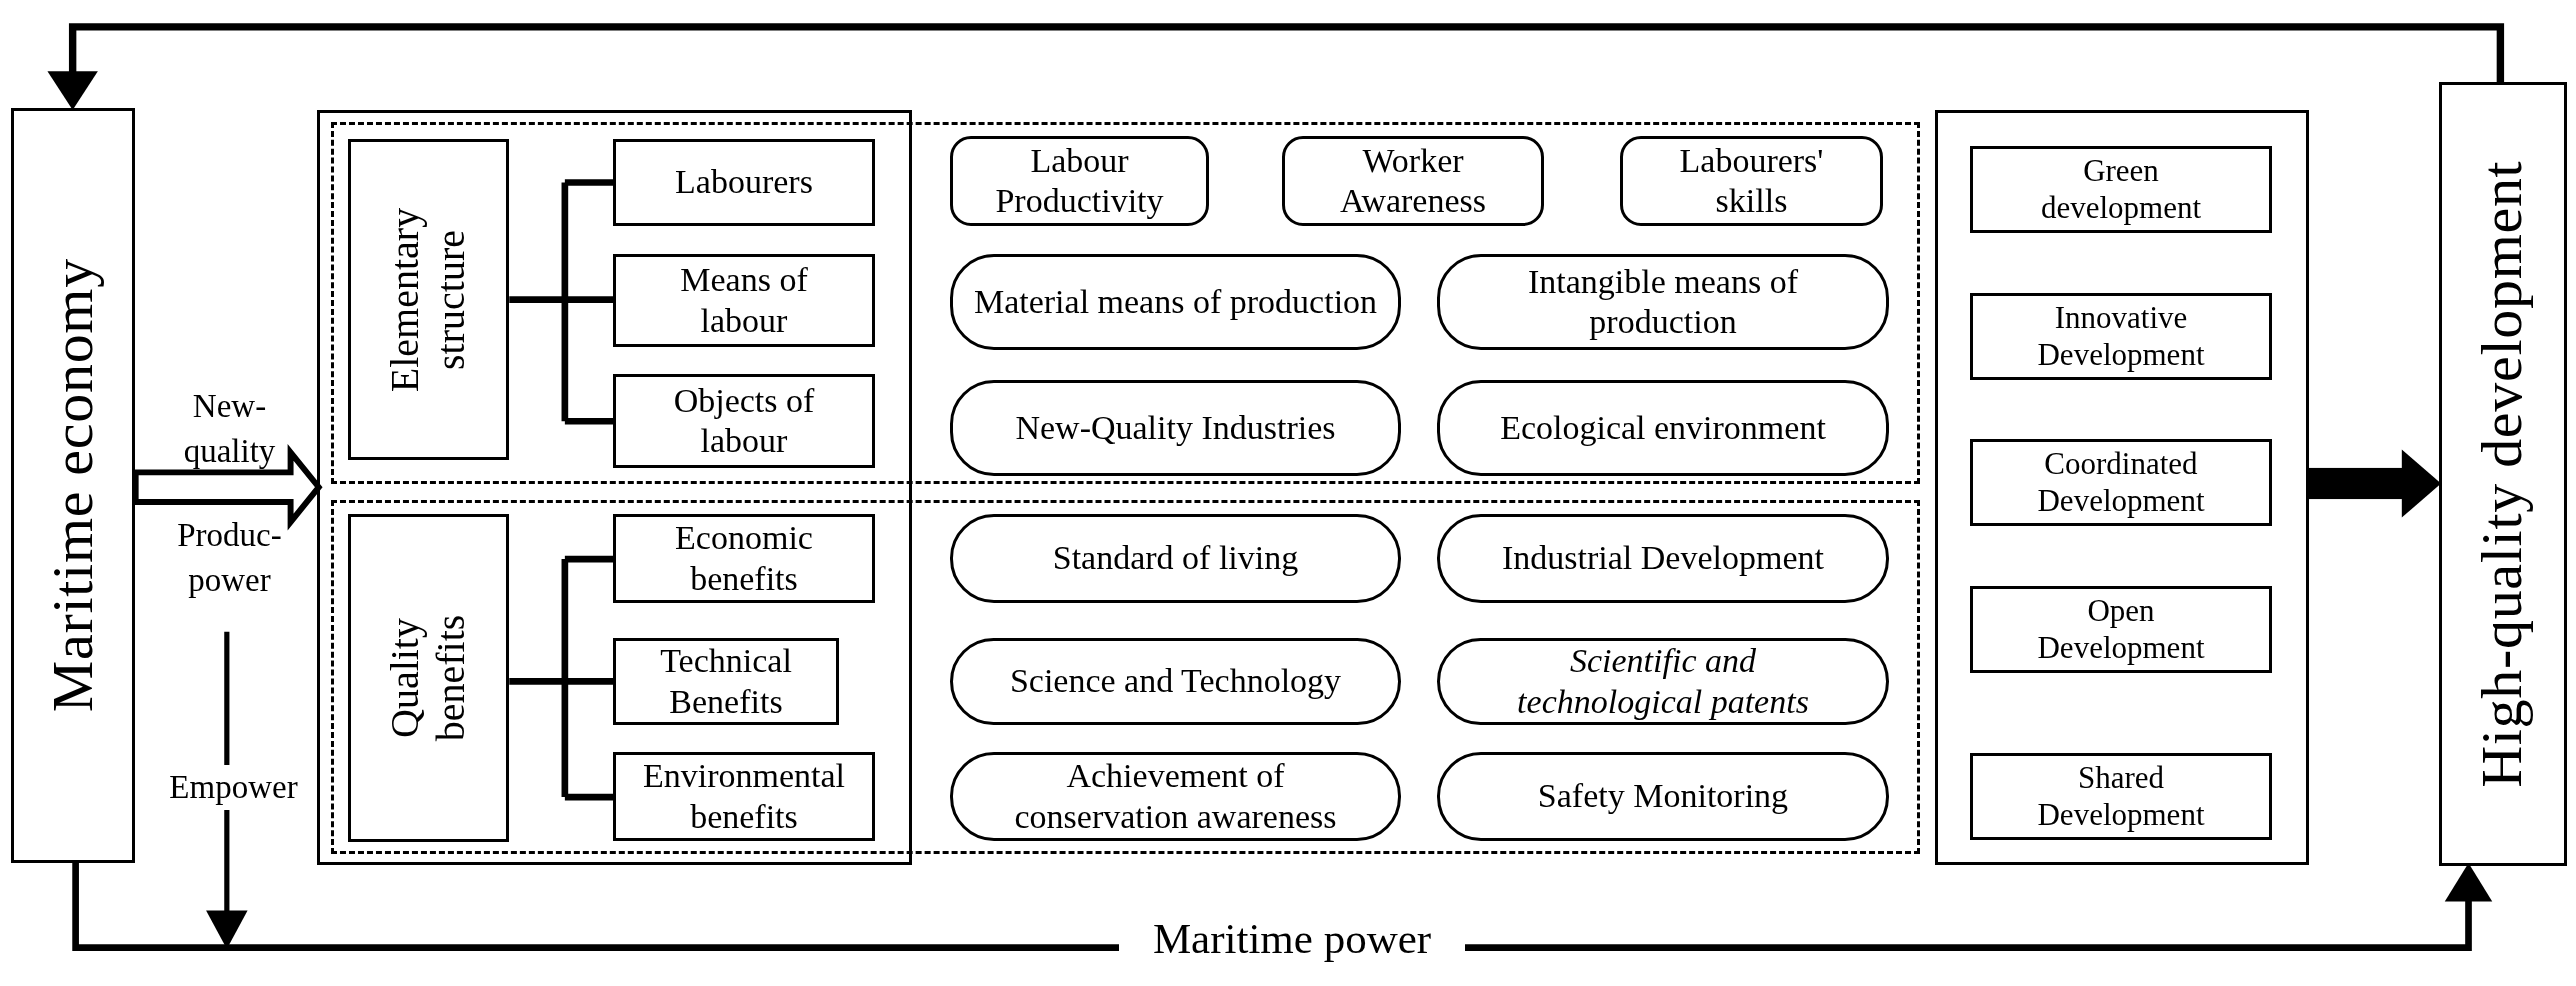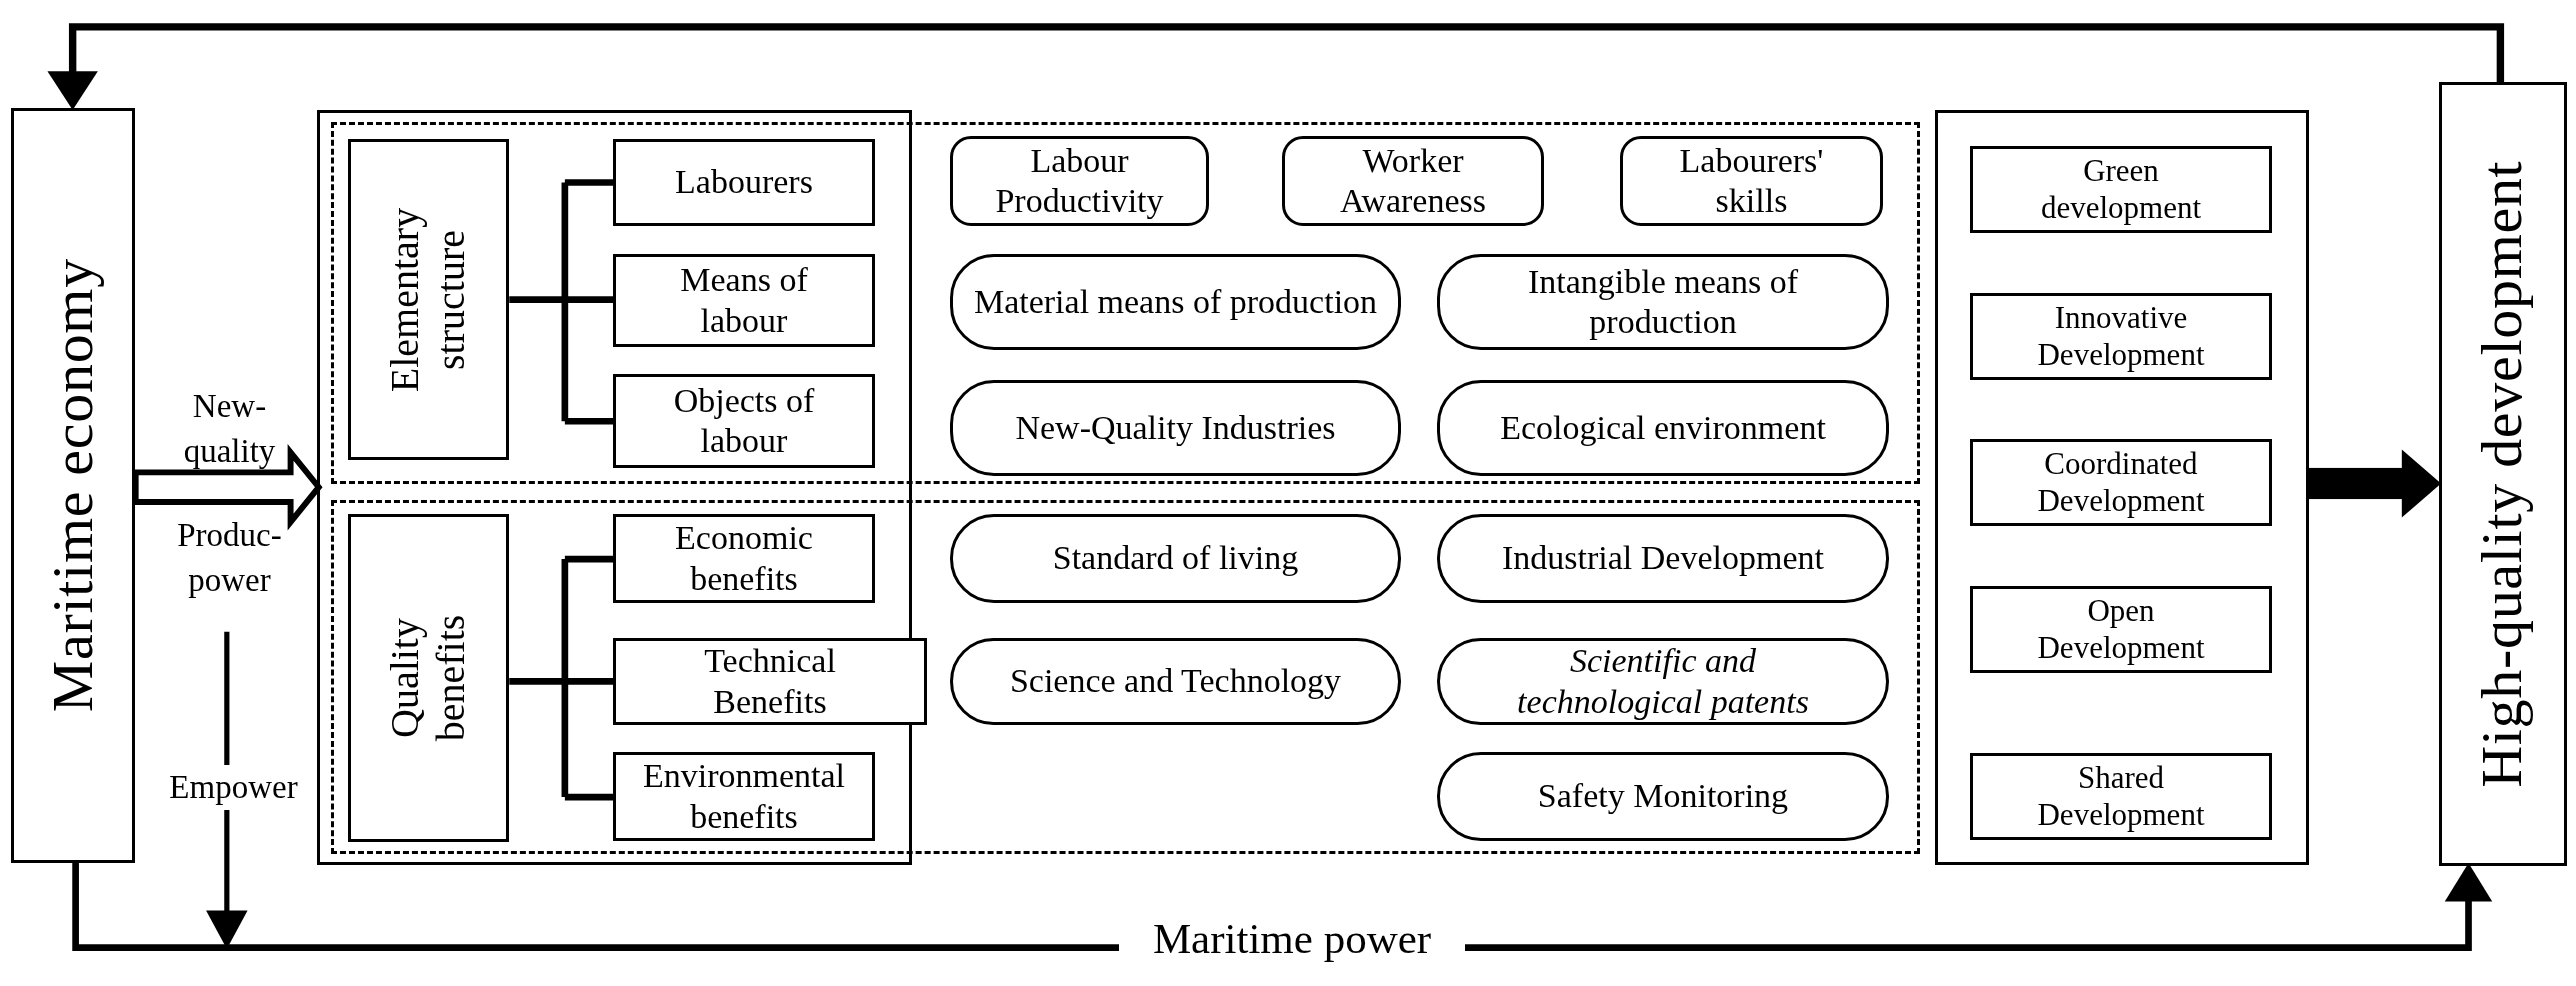--- a/index.html
+++ b/index.html
@@ -119,30 +119,32 @@
   <div class="box cap fs46" style="left:950px;top:380px;width:451px;height:96px;font-family:Liberation Serif, serif;">New-Quality Industries</div>
   <div class="box cap fs46" style="left:1437px;top:380px;width:452px;height:96px;">Ecological environment</div>
 
   <div class="box" style="left:348px;top:514px;width:161px;height:328px;">
     <span class="vspan vmid">Quality
 benefits</span>
   </div>
 
   <div class="box fs46" style="left:613px;top:514px;width:262px;height:89px;">Economic
 benefits</div>
-  <div class="box fs46" style="left:613px;top:638px;width:314px;height:87px;">Technical
+  <div class="box fs46" style="left:613px;top:638px;width:226px;height:87px;">Technical
 Benefits</div>
   <div class="box fs46" style="left:613px;top:752px;width:262px;height:89px;">Environmental
 benefits</div>
 
   <div class="box cap fs46" style="left:950px;top:514px;width:451px;height:89px;">Standard of living</div>
   <div class="box cap fs46" style="left:1437px;top:514px;width:452px;height:89px;">Industrial Development</div>
   <div class="box cap fs46" style="left:950px;top:638px;width:451px;height:87px;">Science and Technology</div>
   <div class="box cap fs46" style="left:1437px;top:638px;width:452px;height:87px;font-style:italic;">Scientific and
 technological patents</div>
+  <div class="box cap fs46" style="left:950px;top:752px;width:451px;height:89px;">Achievement of
+conservation awareness</div>
   <div class="box cap fs46" style="left:1437px;top:752px;width:452px;height:89px;">Safety Monitoring</div>
 
   <div class="box container" style="left:1935px;top:110px;width:374px;height:755px;"></div>
   <div class="box fs42" style="left:1970px;top:146px;width:302px;height:87px;">Green
 development</div>
   <div class="box fs42" style="left:1970px;top:293px;width:302px;height:87px;">Innovative
 Development</div>
   <div class="box fs42" style="left:1970px;top:439px;width:302px;height:87px;">Coordinated
 Development</div>
   <div class="box fs42" style="left:1970px;top:586px;width:302px;height:87px;">Open

